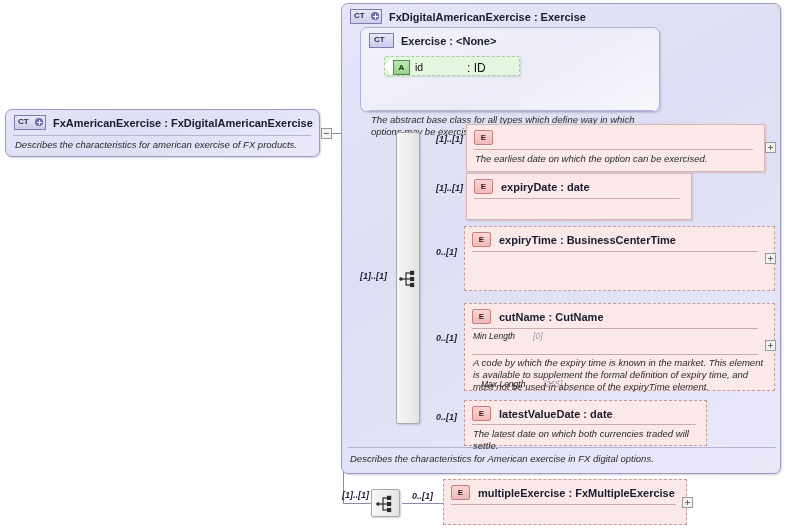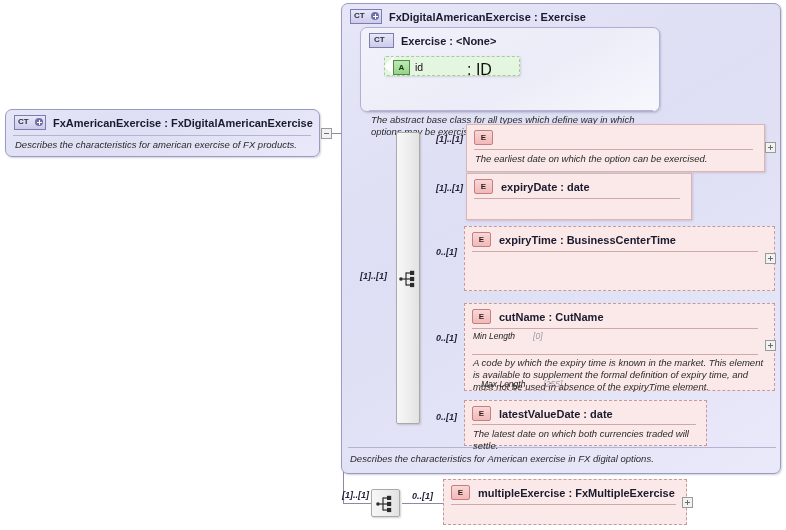--- a/index.html
+++ b/index.html
@@ -108,21 +108,21 @@
     clip-path:polygon(100% 0, 100% 100%, 0 50%);
   }
   .badge-a{
     position:absolute;left:8px;top:3px;
     display:inline-flex;align-items:center;justify-content:center;
     width:15px;height:13px;border:1px solid #4e8a46;
     background:linear-gradient(180deg,#bfe8b4,#96d389);
     font-size:8px;font-weight:bold;color:#123a10;line-height:1;
   }
   .attr-name{position:absolute;left:30px;top:4px;font-size:10.5px;color:#111;}
-  .attr-type{position:absolute;left:82px;top:4px;font-size:16px;color:#111;}
+  .attr-type{position:absolute;left:82px;top:4px;font-size:12px;color:#111;}
 
   
   .seqbox{
     position:absolute;box-sizing:border-box;
     border:1px solid #a9a9a9;border-radius:2px;
     background:linear-gradient(90deg,#f7f7f7 0%, #ededed 55%, #e2e2e2 100%);
     box-shadow:1px 1px 2px rgba(120,120,120,.35);
   }
   .seqicon{position:absolute;}
 

